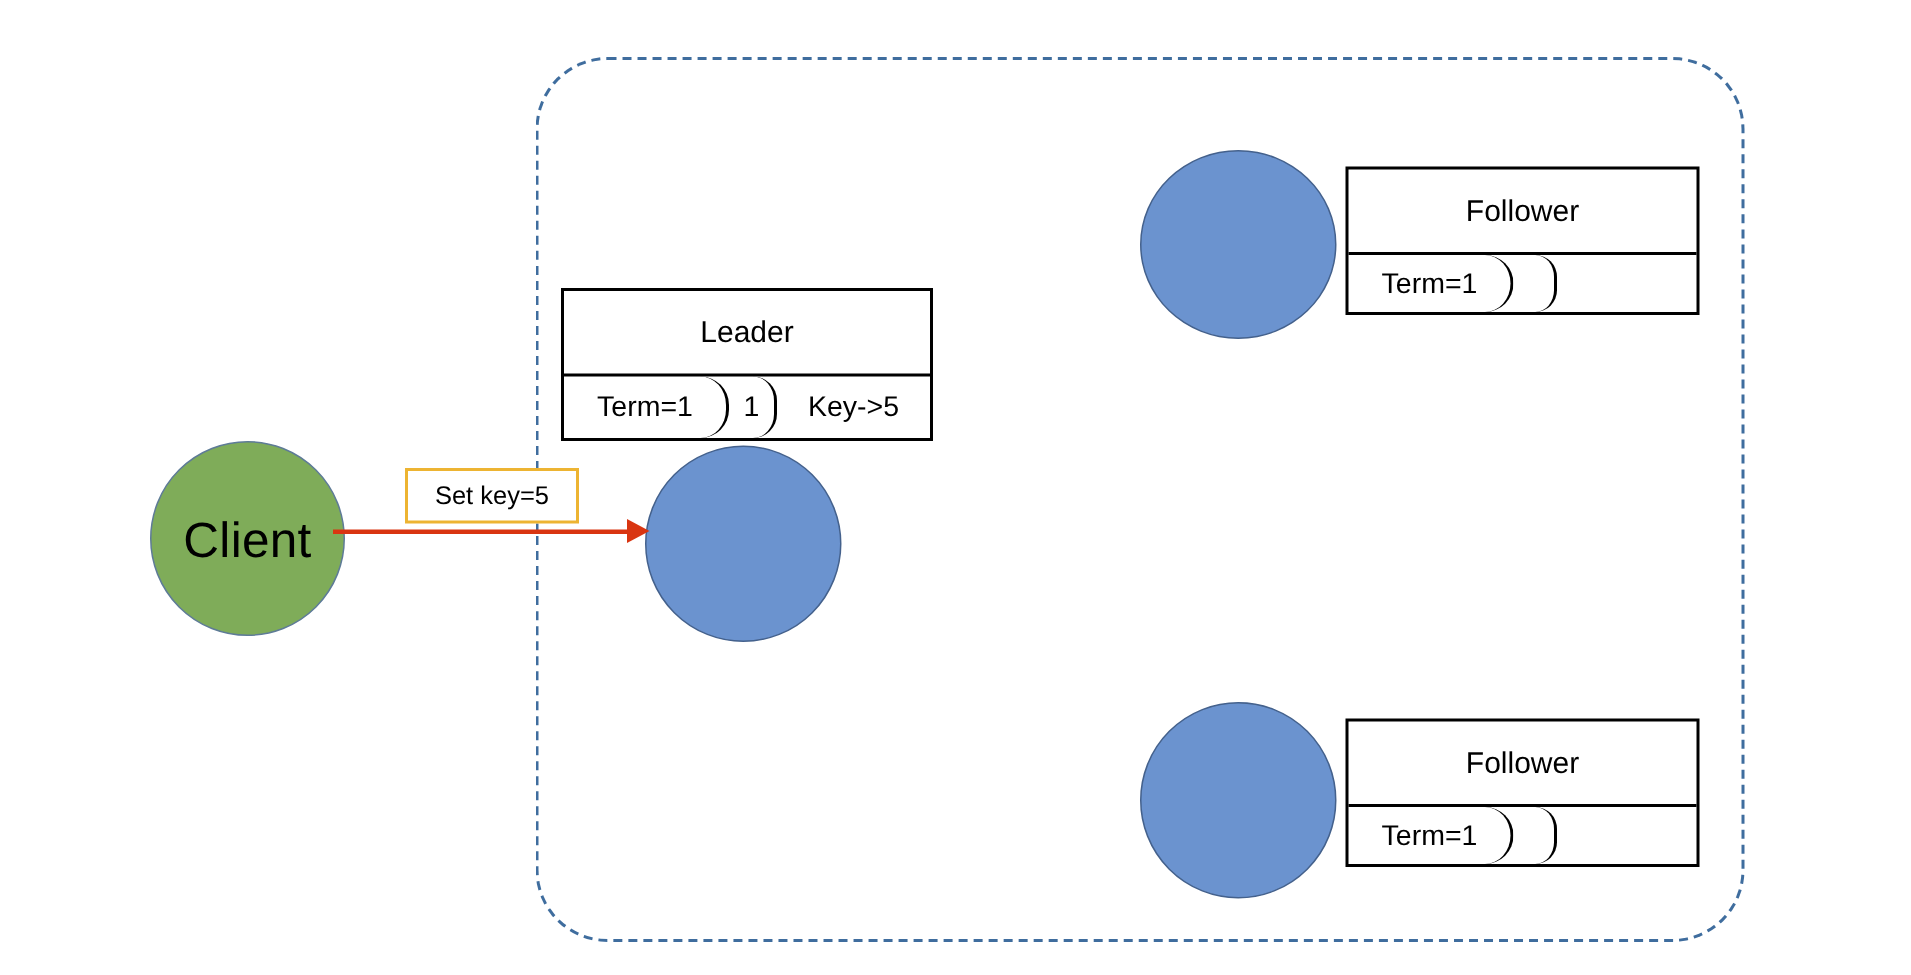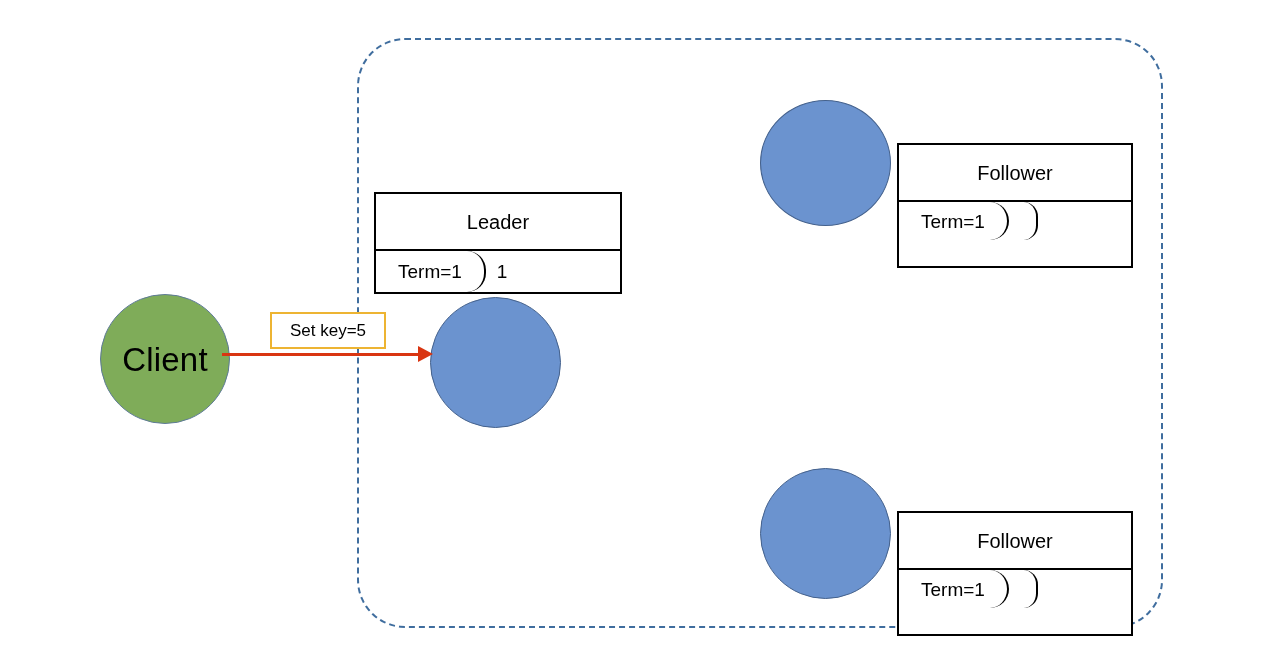--- a/index.html
+++ b/index.html
@@ -102,21 +102,21 @@
 
   
   #leader-table { left: 374px; top: 192px; width: 248px; height: 102px; }
   #leader-table .log-title-row { height: 57px; }
   #leader-table .log-cells-row { height: 41px; }
   #leader-table .cell-term  { width: 110px; }
   #leader-table .cell-index { width: 32px; }
   #leader-table .cell-entry { width: 102px; }
 
   
-  .follower-table { width: 236px; height: 125px; margin-top: 32px; }
+  .follower-table { width: 236px; height: 99px; }
   .follower-table .log-title-row { height: 57px; }
   .follower-table .log-cells-row { height: 38px; }
   .follower-table .cell-term  { width: 110px; }
   .follower-table .cell-index { width: 29px; }
   .follower-table .cell-entry { width: 93px; }
 
   #follower1-table { left: 897px; top: 111px; }
   #follower2-table { left: 897px; top: 479px; }
 
   
@@ -165,20 +165,21 @@
 
   <div class="cluster-boundary"></div>
 
   <div class="log-table" id="leader-table">
     <div class="log-title-row">
       <span class="log-title">Leader</span>
     </div>
     <div class="log-cells-row">
       <div class="log-cell cell-term">Term=1</div>
       <div class="log-cell cell-index">1</div>
+      <div class="log-cell cell-entry">Key-&gt;5</div>
     </div>
   </div>
 
   <div class="log-table follower-table" id="follower1-table">
     <div class="log-title-row">
       <span class="log-title">Follower</span>
     </div>
     <div class="log-cells-row">
       <div class="log-cell cell-term">Term=1</div>
       <div class="log-cell cell-index"></div>

